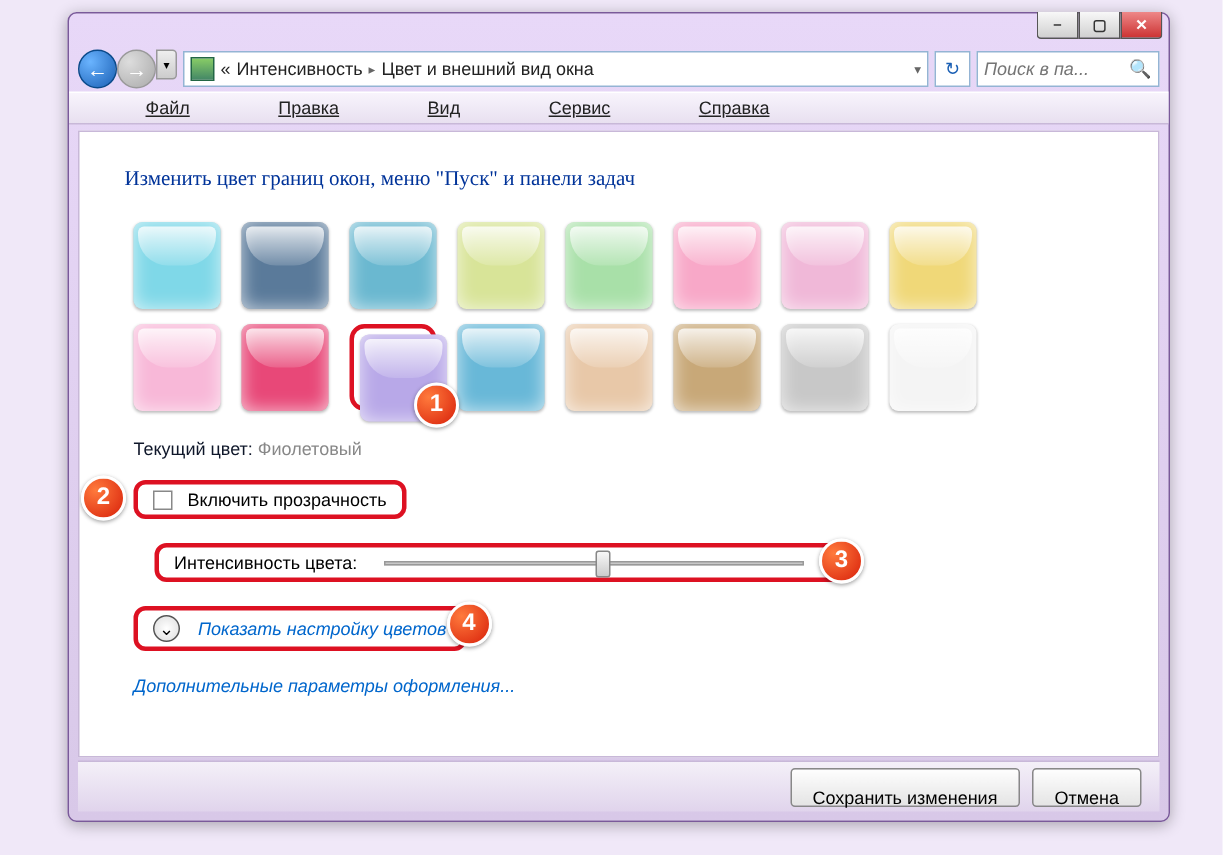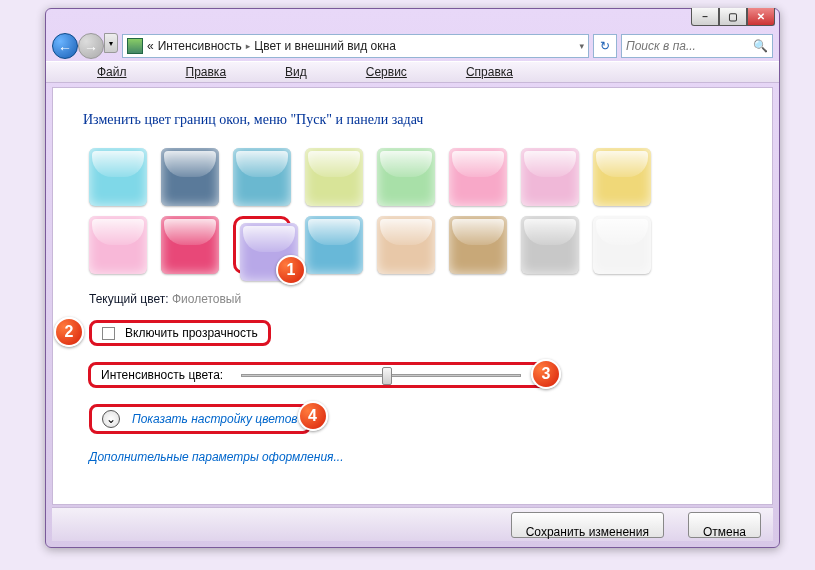--- a/index.html
+++ b/index.html
@@ -17,21 +17,21 @@
 .nav-btns { display: flex; gap: 0; }
 .nav-btn { width: 26px; height: 26px; border-radius: 50%; background: radial-gradient(circle at 30% 30%, #6ab4ff, #1a5fb4); border: 1px solid #0a4a8a; display: flex; align-items: center; justify-content: center; color: #fff; font-size: 14px; cursor: pointer; }
 .nav-btn.disabled { background: radial-gradient(circle at 30% 30%, #ddd, #aaa); border-color: #999; cursor: default; }
 .nav-drop { width: 14px; height: 20px; background: linear-gradient(#eee, #ccc); border: 1px solid #999; border-radius: 0 3px 3px 0; display: flex; align-items: center; justify-content: center; font-size: 8px; }
 .breadcrumb { flex: 1; height: 24px; background: #fff; border: 1px solid #94b4d4; display: flex; align-items: center; gap: 4px; padding: 0 4px; }
 .bc-icon { width: 16px; height: 16px; background: linear-gradient(#8c6, #486); border: 1px solid #264; }
 .bc-sep { color: #666; font-size: 9px; }
 .bc-item { color: #222; cursor: pointer; }
 .bc-dd { margin-left: auto; color: #666; font-size: 9px; }
 .refresh-btn { width: 24px; height: 24px; border: 1px solid #94b4d4; background: #fff; display: flex; align-items: center; justify-content: center; color: #1a5fb4; cursor: pointer; }
-.search-box { width: 152px; height: 24px; border: 1px solid #94b4d4; background: #fff; display: flex; align-items: center; padding: 0 4px; }
+.search-box { width: 122px; height: 24px; border: 1px solid #94b4d4; background: #fff; display: flex; align-items: center; padding: 0 4px; }
 .search-box input { border: none; outline: none; width: 100%; font-style: italic; color: #888; }
 .search-ico { color: #1a5fb4; font-size: 12px; }
 
 .menubar { height: 22px; background: linear-gradient(#f8f4fc, #e8e0f0); border-top: 1px solid #fff; border-bottom: 1px solid #c8b8d8; display: flex; align-items: center; padding: 0 6px; gap: 14px; }
 .menu-item { color: #222; cursor: pointer; }
 .menu-item .ul { text-decoration: underline; margin-left: 45px; }
 
 .content { position: absolute; top: 78px; left: 6px; right: 6px; bottom: 42px; background: #fff; border: 1px solid #c8b8d8; padding: 24px 30px; overflow: hidden; }
 .heading { color: #003399; font-size: 14px; margin-bottom: 20px; font-family: Liberation Serif, serif; }
 
@@ -44,31 +44,31 @@
 .cur-val { color: #888; }
 
 .hi { border: 3px solid #d12; border-radius: 8px; padding: 3px 10px; display: inline-flex; align-items: center; gap: 6px; position: relative; }
 .hi-swatch { border: 3px solid #d12; border-radius: 10px; padding: 4px; position: relative; }
 
 .badge { position: absolute; width: 30px; height: 30px; border-radius: 50%; background: radial-gradient(circle at 30% 30%, #ff7a3c, #d8200a); border: 2px solid #fff; color: #fff; font-weight: bold; font-size: 16px; display: flex; align-items: center; justify-content: center; box-shadow: 0 1px 3px rgba(0,0,0,.4); z-index: 5; }
 
 .chk-row { margin-left: 6px; margin-bottom: 16px; }
 .chk { width: 13px; height: 13px; border: 1px solid #888; background: #fff; display: inline-block; vertical-align: middle; margin-right: 4px; }
 
-.slider-row { margin-left: 5px; margin-bottom: 16px; display: flex; align-items: flex-start; gap: 10px; }
+.slider-row { margin-left: 20px; margin-bottom: 16px; display: flex; align-items: flex-start; gap: 10px; }
 .slider-wrap { position: relative; width: 460px; }
 .slider-track { width: 280px; height: 3px; background: #c8c8c8; border: 1px solid #999; position: relative; margin-left: 8px; }
 .slider-thumb { position: absolute; top: -8px; left: 140px; width: 10px; height: 18px; background: linear-gradient(#f8f8f8, #ccc); border: 1px solid #888; border-radius: 2px; }
 
 .expand-row { margin-left: 6px; margin-bottom: 16px; }
 .expand-btn { width: 18px; height: 18px; border-radius: 50%; border: 1px solid #555; background: radial-gradient(#fff, #ddd); display: inline-flex; align-items: center; justify-content: center; font-size: 10px; vertical-align: middle; margin-right: 6px; }
 .link { color: #0066cc; cursor: pointer; font-style: italic; }
 
 .footer { position: absolute; bottom: 6px; left: 6px; right: 6px; height: 34px; background: linear-gradient(#f4f0f8, #e0d4ec); border-top: 1px solid #c8b8d8; display: flex; align-items: center; justify-content: flex-end; gap: 8px; padding: 0 12px; }
-.btn { height: 22px; padding: 12px 14px; background: linear-gradient(#fefefe, #e4e4e4); border: 1px solid #888; border-radius: 3px; cursor: pointer; margin-left: 16px; }
+.btn { height: 22px; padding: 12px 14px; background: linear-gradient(#fefefe, #e4e4e4); border: 1px solid #888; border-radius: 3px; cursor: pointer; }
 </style>
 </head>
 <body>
 
 <div class="window">
 
   <div class="titlebar">
     <div class="win-controls">
       <div class="win-btn min">–</div>
       <div class="win-btn">▢</div>

